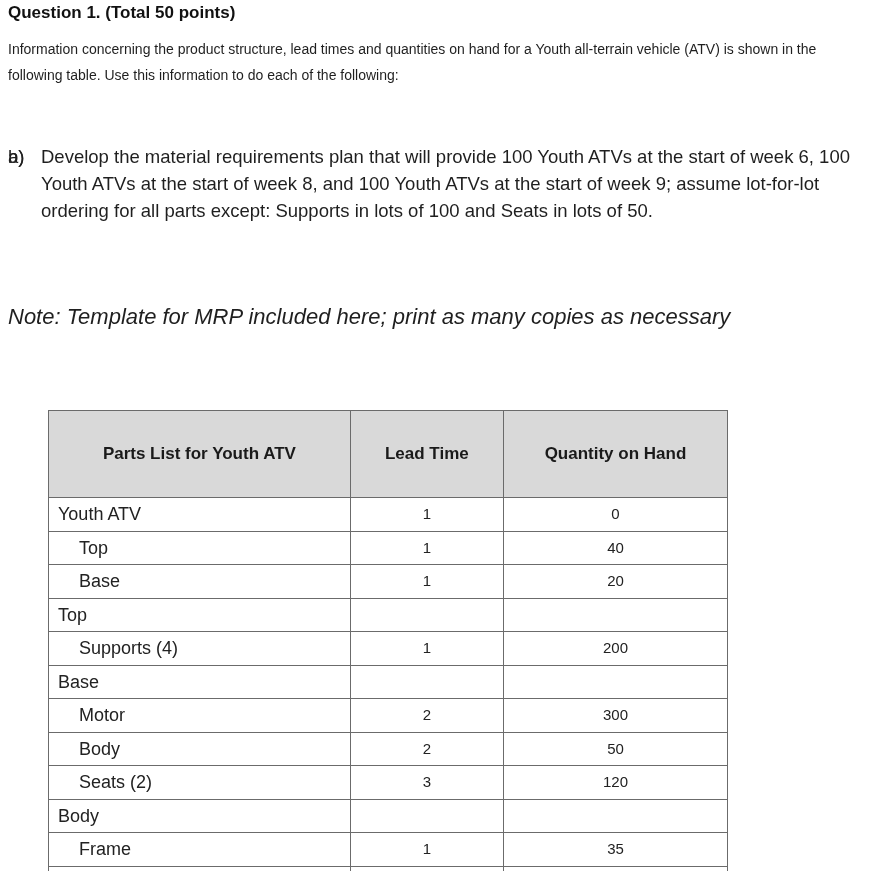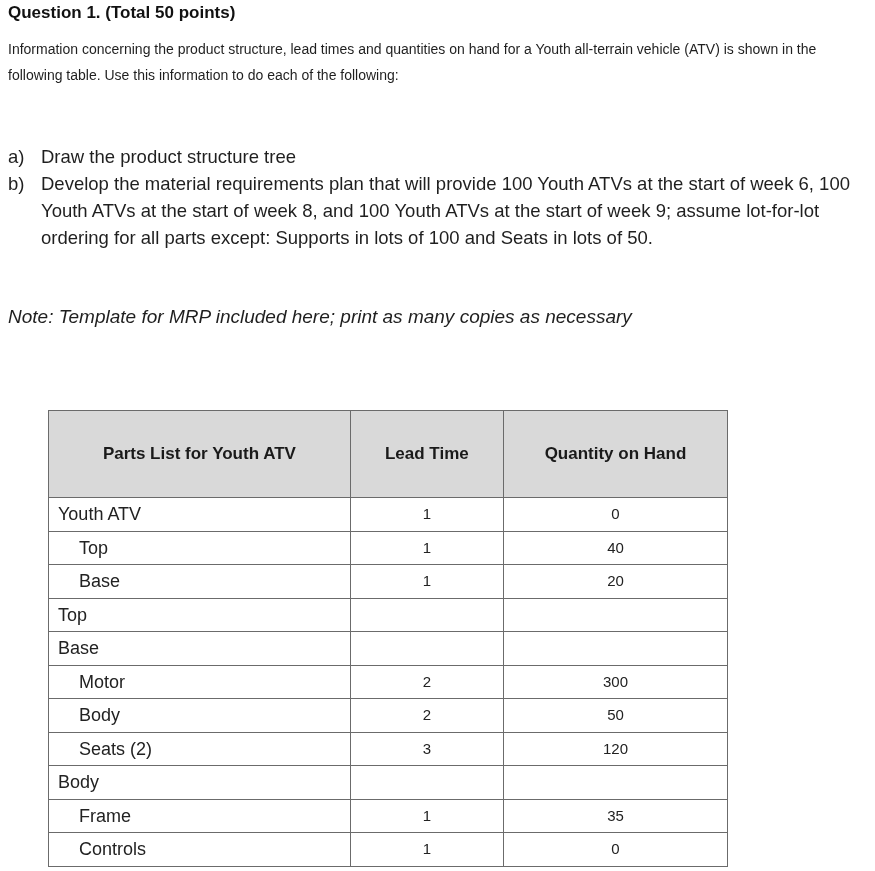--- a/index.html
+++ b/index.html
@@ -58,21 +58,21 @@
   .tasks .marker {
     position: absolute;
     left: 0;
     top: 0;
   }
   .note {
     position: absolute;
     left: 0;
     top: 304px;
     font-style: italic;
-    font-size: 19px;
+    font-size: 22px;
     line-height: 26px;
     color: #1f1f1f;
   }
   table.parts {
     position: absolute;
     left: 48px;
     top: 410px;
     width: 680px;
     border-collapse: collapse;
     font-size: 18px;
@@ -115,21 +115,20 @@
 
 <div class="page">
 
   <div class="q-title">Question 1. (Total 50 points)</div>
 
   <div class="intro">Information concerning the product structure, lead times and quantities on hand for a Youth all-terrain vehicle (ATV) is shown in the following table. Use this information to do each of the following:</div>
 
   <ol class="tasks">
     <li>
       <span class="marker">a)</span>
-      <span>Draw the product structure tree</span>
     </li>
     <li>
       <span class="marker">b)</span>
       <span>Develop the material requirements plan that will provide 100 Youth ATVs at the start of week 6, 100 Youth ATVs at the start of week 8, and 100 Youth ATVs at the start of week 9; assume lot-for-lot ordering for all parts except: Supports in lots of 100 and Seats in lots of 50.</span>
     </li>
   </ol>
 
   <div class="note">Note: Template for MRP included here; print as many copies as necessary</div>
 
 </div>
@@ -162,20 +161,25 @@
         <td class="name child">Base</td>
         <td class="num">1</td>
         <td class="num">20</td>
       </tr>
       <tr>
         <td class="name">Top</td>
         <td class="num"></td>
         <td class="num"></td>
       </tr>
       <tr>
+        <td class="name child">Supports (4)</td>
+        <td class="num">1</td>
+        <td class="num">200</td>
+      </tr>
+      <tr>
         <td class="name">Base</td>
         <td class="num"></td>
         <td class="num"></td>
       </tr>
       <tr>
         <td class="name child">Motor</td>
         <td class="num">2</td>
         <td class="num">300</td>
       </tr>
       <tr>

